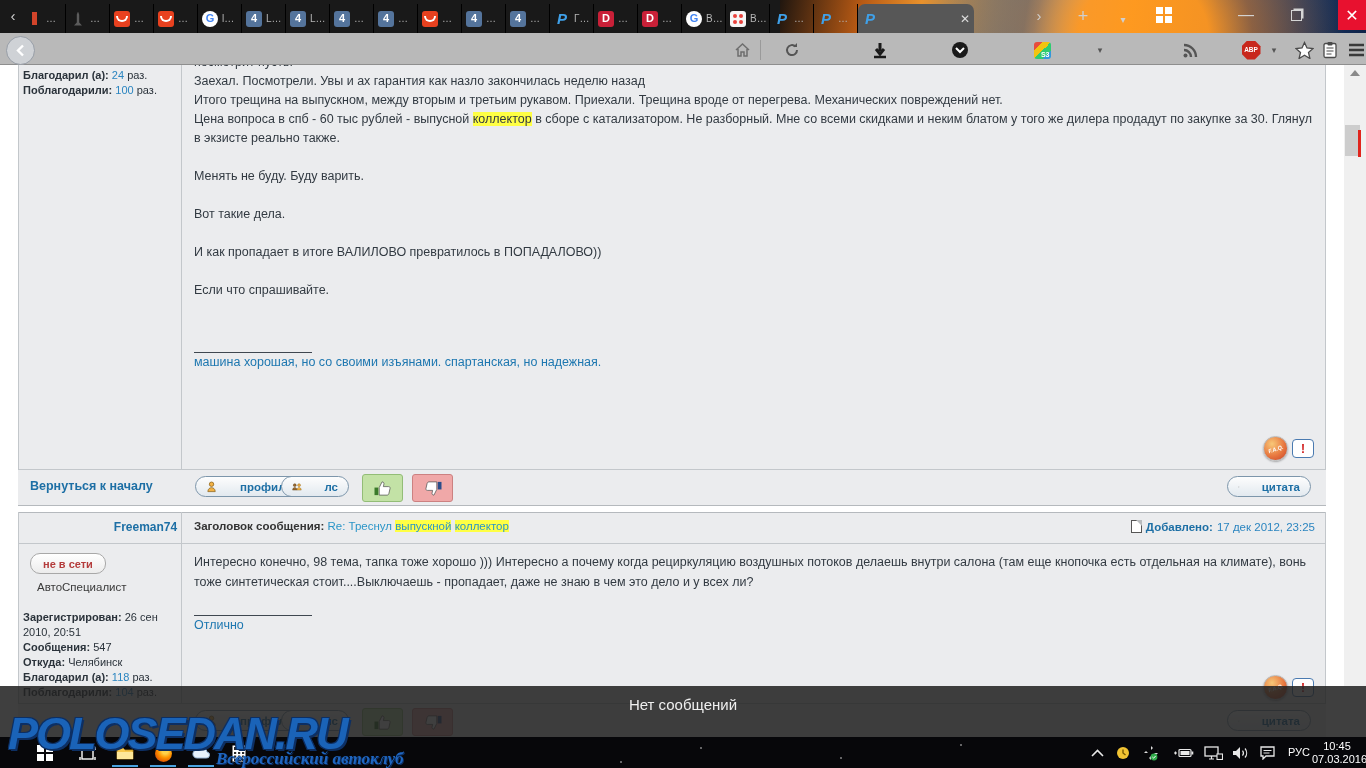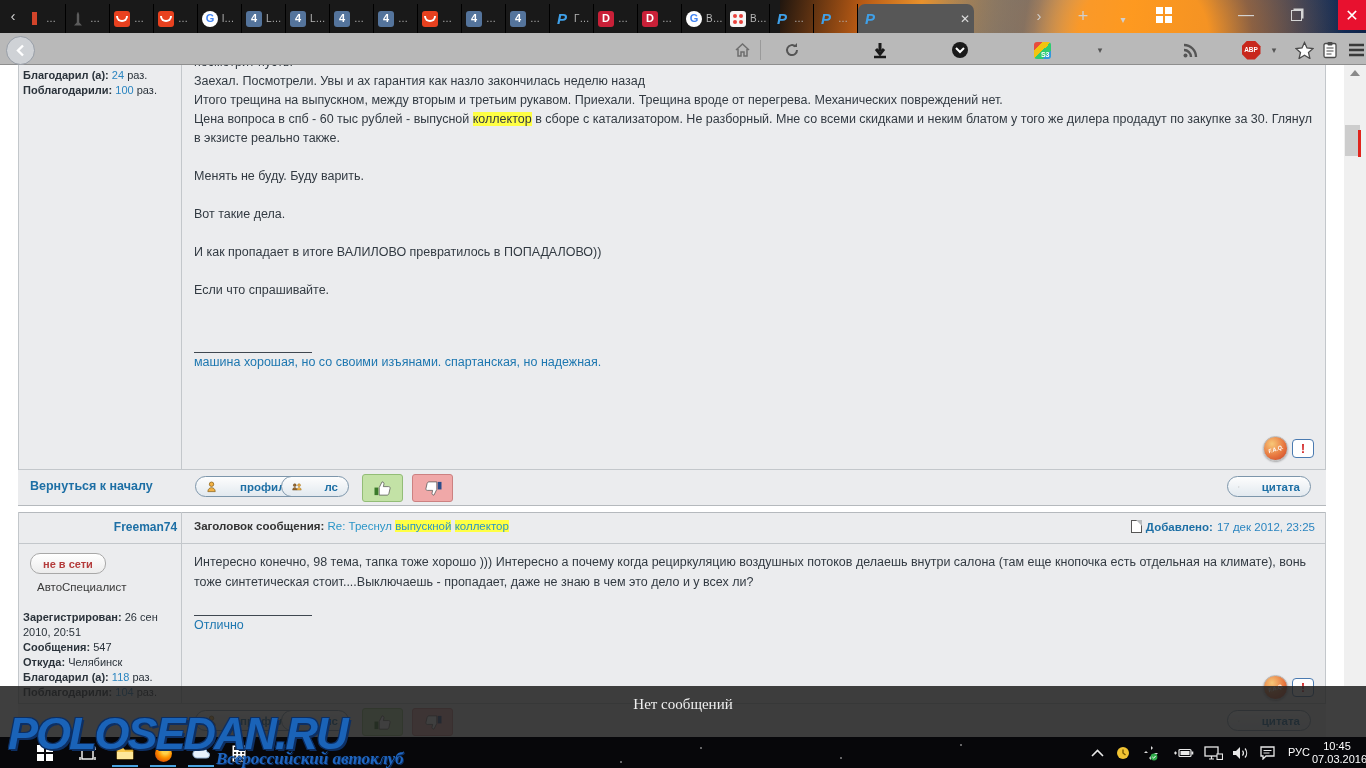--- a/index.html
+++ b/index.html
@@ -74,21 +74,21 @@
       border:1px solid #a8a8a8;border-radius:10px;background:linear-gradient(#fff,#ececec);
       font-size:11px;font-weight:bold;color:#b43c3c;}
   
   #scrolltrack{position:absolute;left:1344px;top:65px;width:22px;height:621px;background:#f0f0f0;}
   #scrollthumb{position:absolute;left:1345px;top:125px;width:15px;height:31px;background:#cdcdcd;}
   #scrollred{position:absolute;left:1358px;top:130px;width:3px;height:27px;background:#e0251c;}
   .scrollarrow{position:absolute;left:1350px;top:70px;width:0;height:0;
       border-left:5px solid transparent;border-right:5px solid transparent;border-bottom:6px solid #8a8a8a;}
   
   #notify{position:absolute;left:0;top:686px;width:1366px;height:51px;background:rgba(35,35,35,.87);
-          display:flex;align-items:flex-start;justify-content:center;font-family:Liberation Serif, serif;}
+          display:flex;align-items:flex-start;justify-content:center;}
   #notify span{margin-top:10px;font-size:15px;color:#efefef;}
   #taskbar{position:absolute;left:0;top:737px;width:1366px;height:31px;background:#07070a;}
   .star{position:absolute;width:2px;height:2px;border-radius:50%;background:rgba(255,255,255,.5);}
   .tbicon{position:absolute;top:744px;width:18px;height:18px;display:flex;align-items:center;justify-content:center;}
   .underline{position:absolute;top:765px;height:2px;width:26px;background:#4aa3e0;}
   .trayicon{position:absolute;top:745px;width:18px;height:16px;display:flex;align-items:center;justify-content:center;}
   #tray-lang{position:absolute;top:746px;left:1288px;color:#fff;font-size:11px;}
   #tray-clock{position:absolute;top:740px;left:1312px;width:50px;color:#fff;font-size:11px;line-height:13px;text-align:center;}
   
   #wlogo{position:absolute;left:8px;top:711px;z-index:30;pointer-events:none;}

